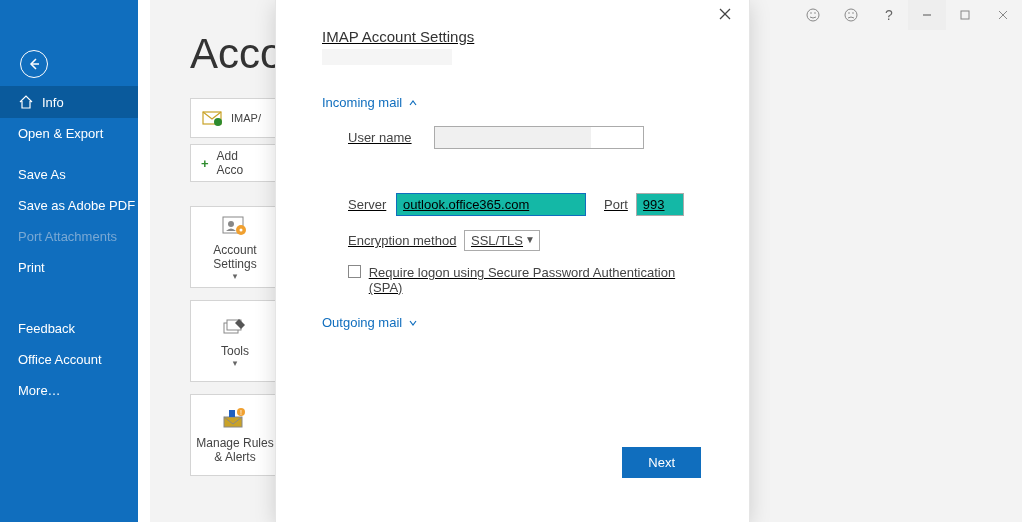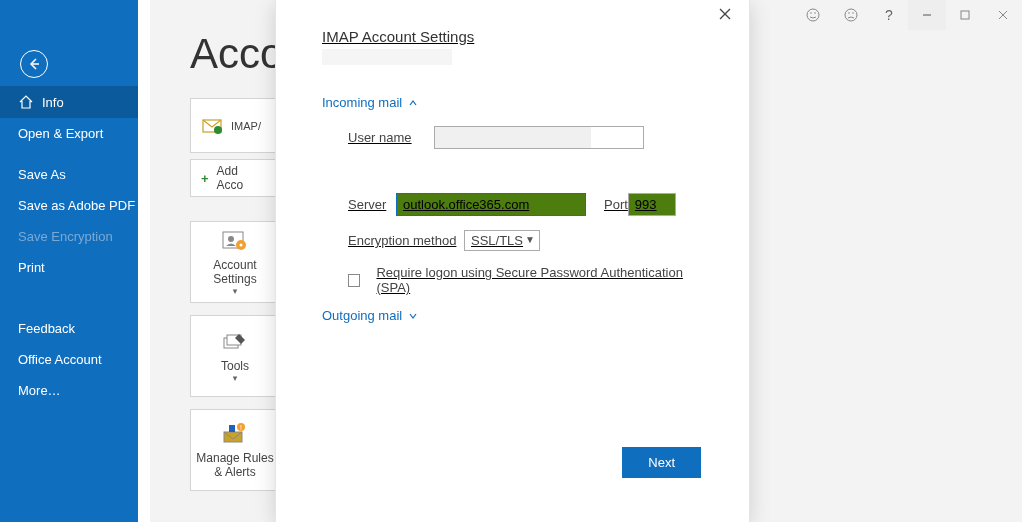--- a/index.html
+++ b/index.html
@@ -73,31 +73,31 @@
     .dialog-sub { width: 130px; height: 16px; background: #f5f5f5; margin-bottom: 28px; }
     .section-head {
       color: #106ebe; font-size: 13px; cursor: pointer; margin-bottom: 16px;
       display: inline-flex; align-items: center; gap: 6px;
     }
     .form-row { display: flex; align-items: center; margin-bottom: 14px; font-size: 13px; color: #444; }
     .form-row.indent { padding-left: 26px; }
     .lbl { width: 86px; }
     .lbl-wide { width: 116px; }
     .txt-input {
-      border: 1px solid #ababab; padding: 3px 6px; font-size: 13px; background: #4d7c0f;
+      border: 1px solid #ababab; padding: 3px 6px; font-size: 13px; background: #14b8a6;
     }
     .txt-input.username { width: 210px; background: linear-gradient(90deg, #f0f0f0 0%, #f0f0f0 75%, #fff 75%); }
     .txt-input.server { width: 190px; border-color: #106ebe; }
     .txt-input.port { width: 48px; }
-    .port-lbl { margin-left: 18px; }
+    .port-lbl { margin-left: 18px; margin-right: 8px; }
     .select-enc {
       border: 1px solid #ababab; padding: 2px 18px 2px 6px; font-size: 13px; width: 76px;
       background: #fff; position: relative;
     }
-    .cb-row { display: flex; align-items: center; gap: 16px; font-size: 13px; color: #444; padding-left: 26px; margin-bottom: 11px; }
+    .cb-row { display: flex; align-items: flex-start; gap: 8px; font-size: 13px; color: #444; padding-left: 26px; margin-bottom: 18px; }
     .checkbox { width: 13px; height: 13px; border: 1px solid #888; }
     .next-btn {
       position: absolute; right: 48px; bottom: 44px;
       background: #106ebe; color: #fff; border: none; padding: 8px 26px;
       font-size: 13px; cursor: pointer; text-align: right;
     }
     svg { display: block; }
   </style>
 </head>
 <body>
@@ -123,42 +123,42 @@
       <span>Open &amp; Export</span>
     </div>
   <div class="sidebar-sep"></div>
   <div class="sidebar-item">
       <span>Save As</span>
     </div>
   <div class="sidebar-item">
       <span>Save as Adobe PDF</span>
     </div>
   <div class="sidebar-item disabled">
-      <span>Save Encryption</span>
+      <span>Port Attachments</span>
     </div>
   <div class="sidebar-item">
       <span>Print</span>
     </div>
   <div class="sidebar-group-bottom">
     <div class="sidebar-item">
         <span>Feedback</span>
       </div>
     <div class="sidebar-item">
         <span>Office Account</span>
       </div>
     <div class="sidebar-item">
         <span>More…</span>
       </div>
   </div>
 </div>
 
 <div class="main">
   <h1>Acco</h1>
   <div class="acct-row">
-    <div class="acct-block" style="width:88px; height:55px;align-items:center;">
+    <div class="acct-block" style="width:88px; height:40px;align-items:center;">
       <span>
         <svg width="22" height="22" viewBox="0 0 22 22">
             <rect x="2" y="5" width="18" height="12" fill="#fff" stroke="#c9a227" stroke-width="1.2"></rect>
             <path d="M2 5 L11 12 L20 5" stroke="#c9a227" stroke-width="1.2" fill="none"></path>
             <circle cx="17" cy="15" r="4" fill="#2e8b2e"></circle>
           </svg>
       </span>
       <span style="font-size:11px;">IMAP/</span>
     </div>
   </div>

